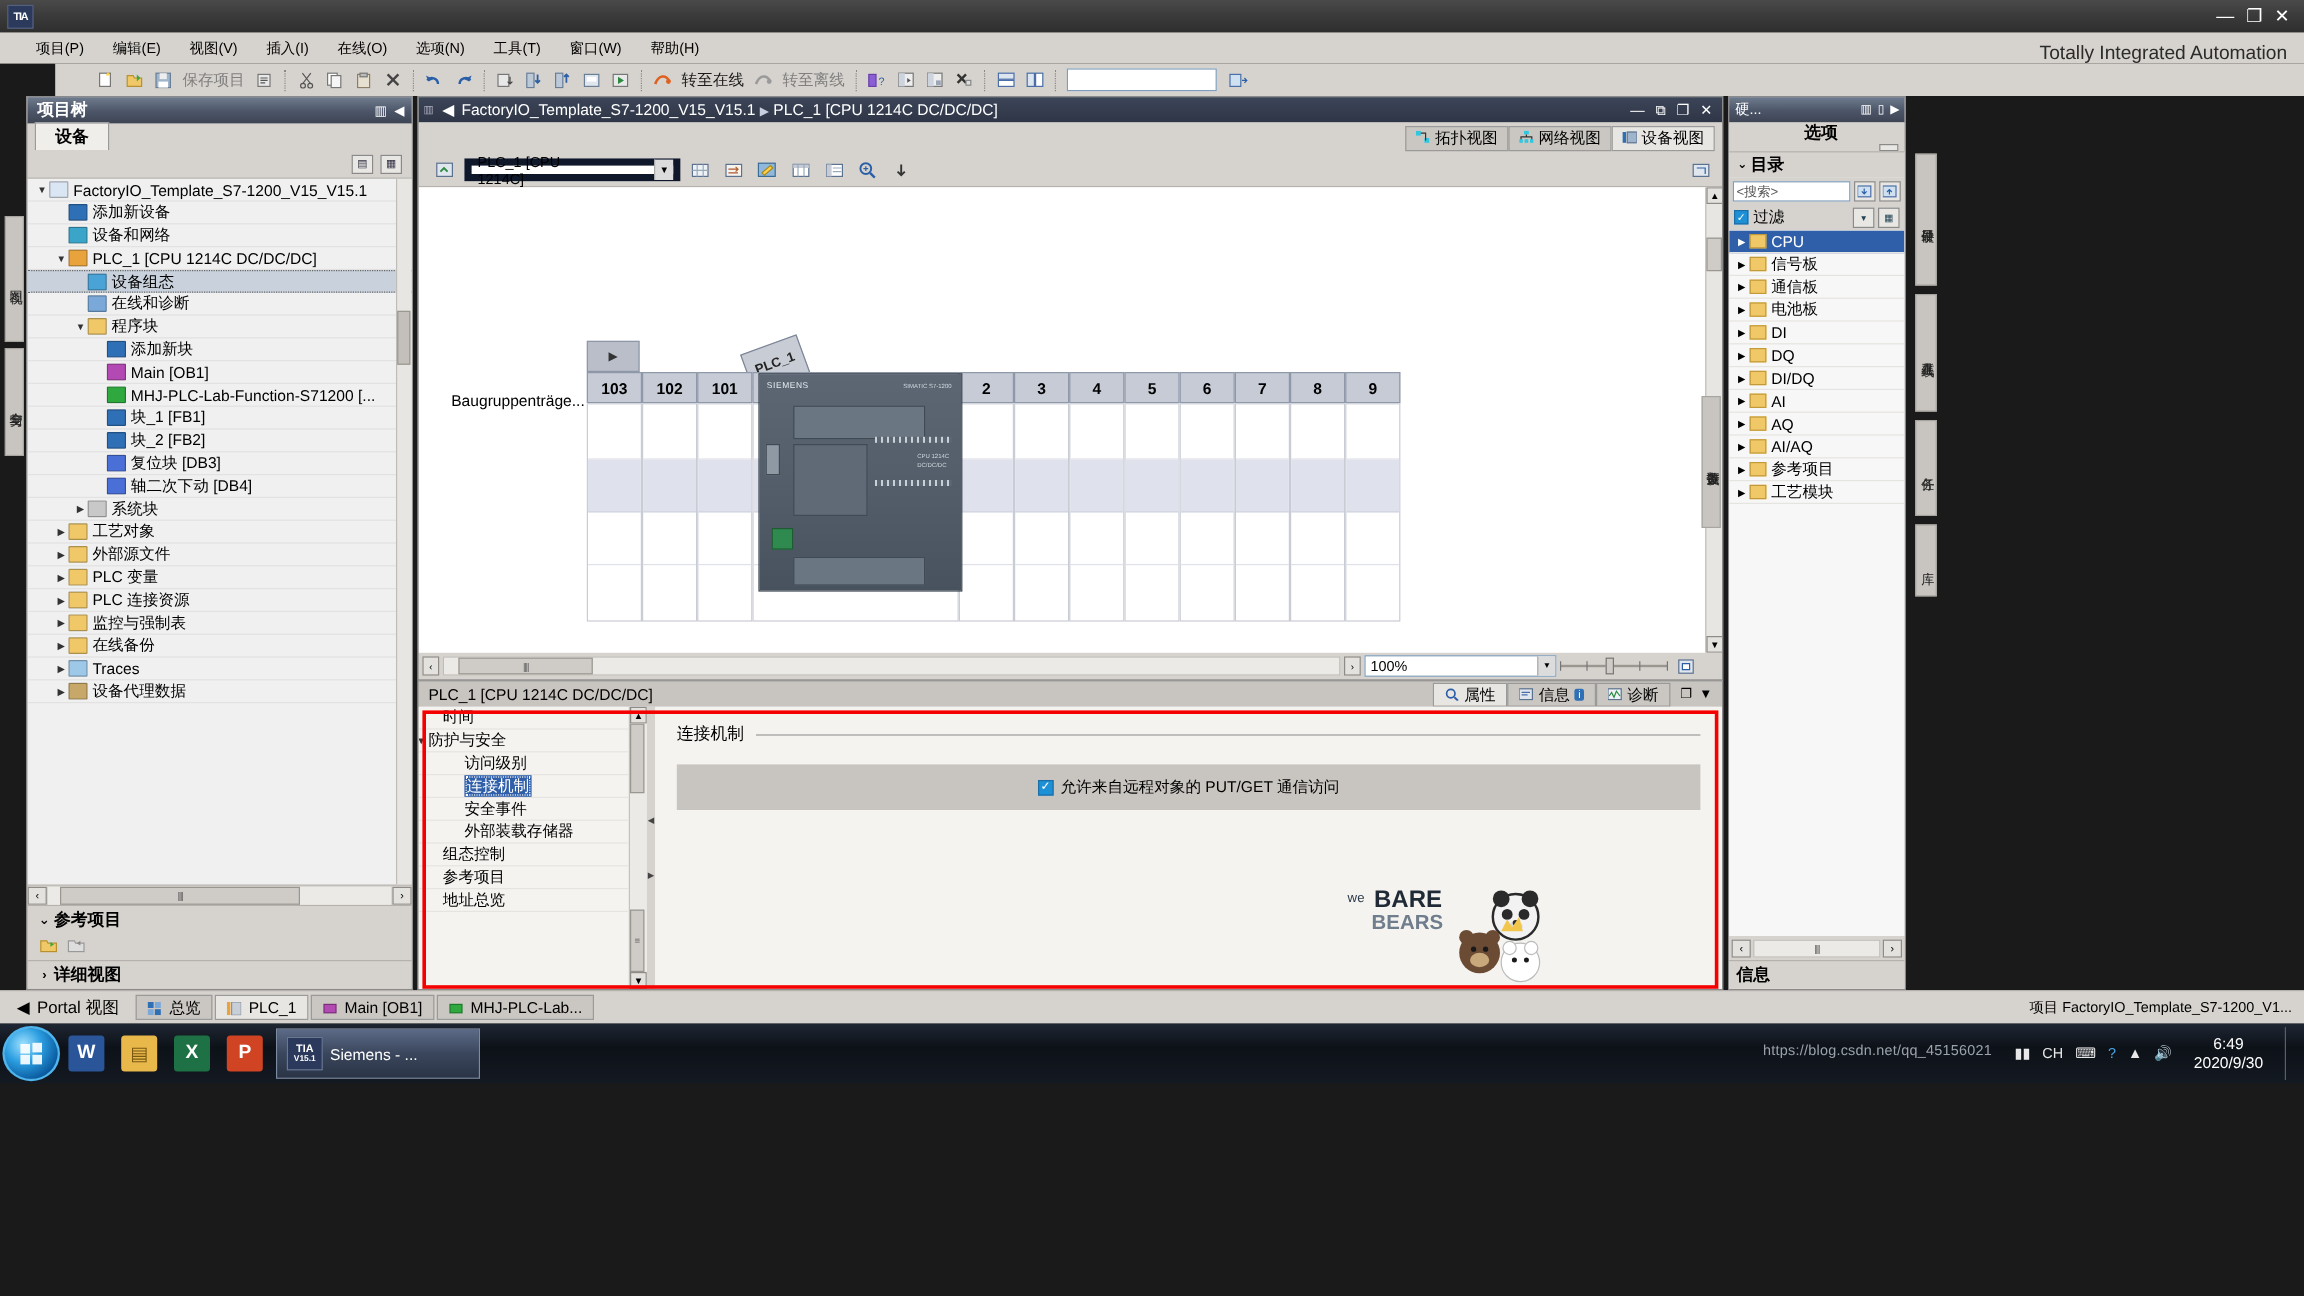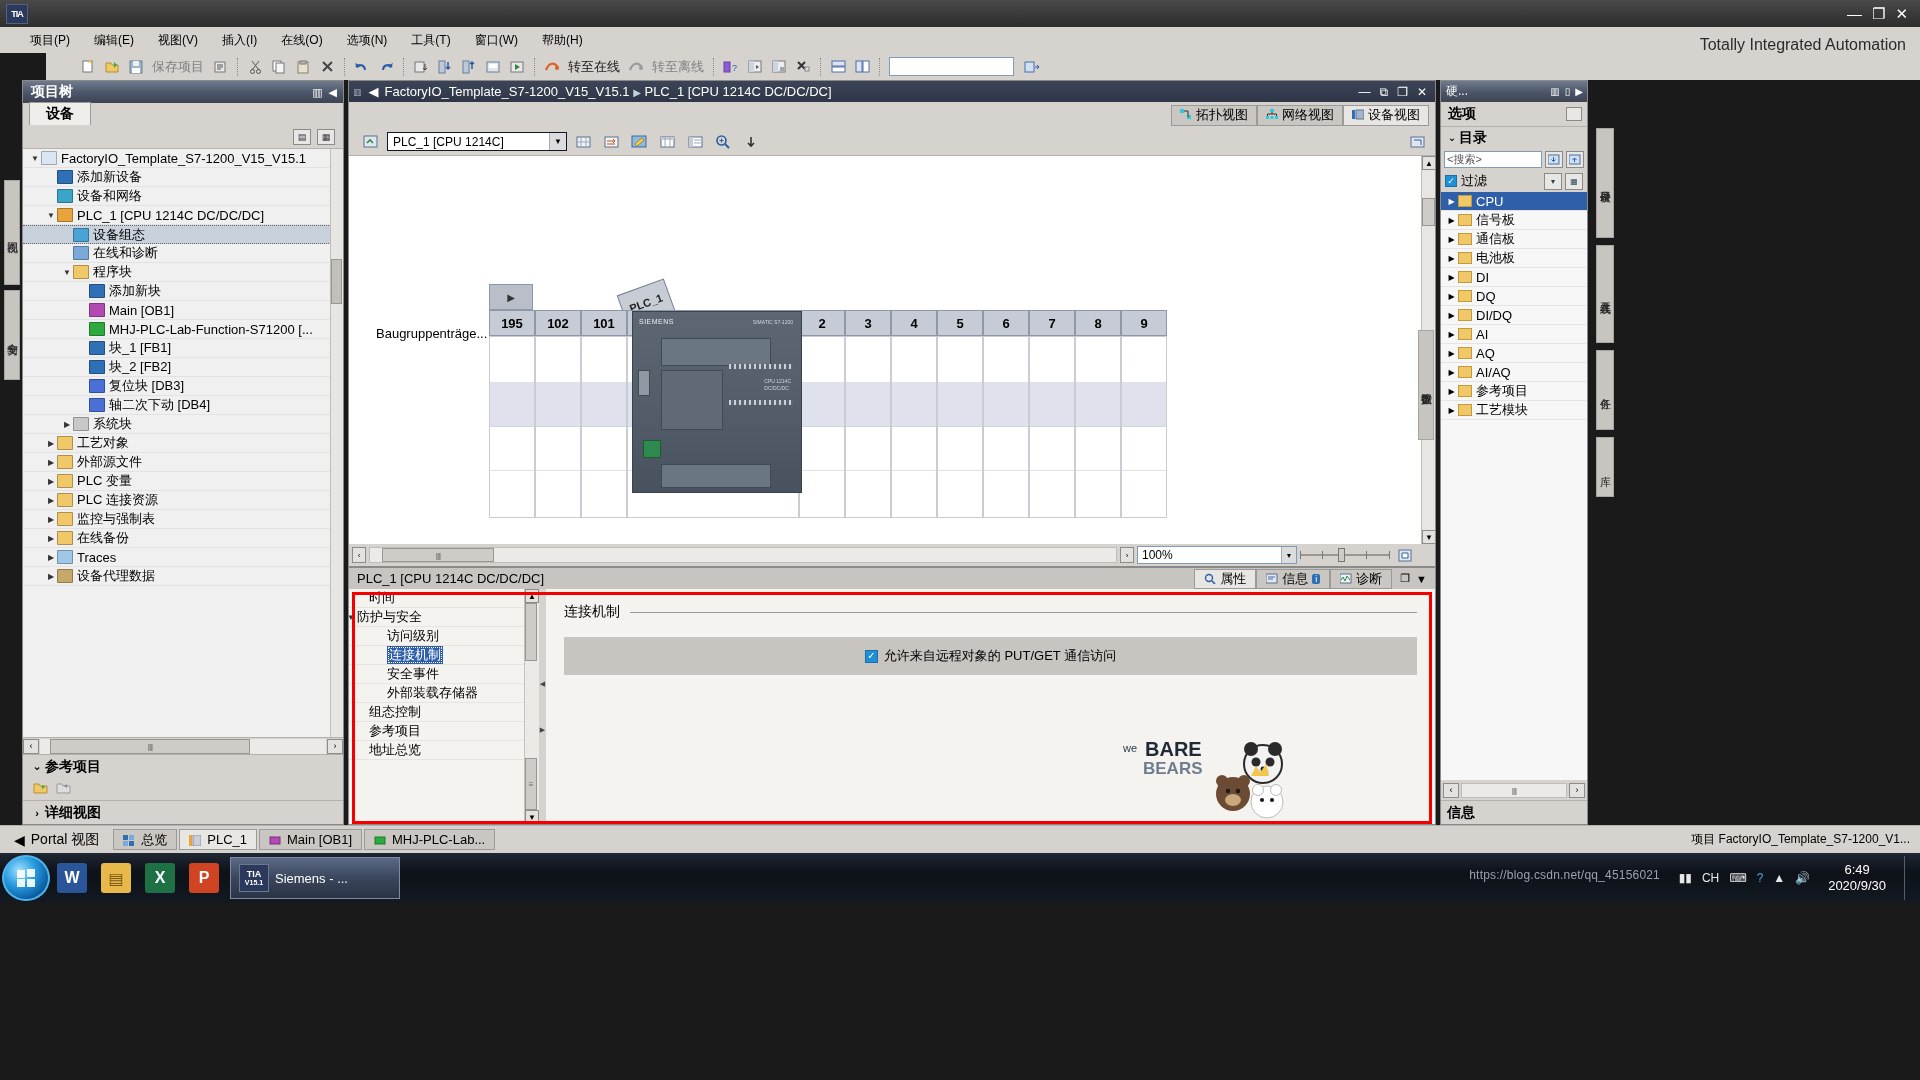--- a/index.html
+++ b/index.html
@@ -87,21 +87,21 @@
   #ed-title .grip{font-size:9px;color:#aab;letter-spacing:1px;}
   #ed-title .bc-sep{color:#c8d0e0;font-size:10px;}
   #ed-win-btns{margin-left:auto;display:flex;gap:9px;padding-right:8px;font-size:12px;}
   #ed-viewtabs{height:26px;background:#d6d3ce;display:flex;align-items:center;
     justify-content:flex-end;padding-right:6px;gap:0px;}
   .vtab{height:21px;border:1px solid #9a9a9a;background:#cac7c2;font-size:13px;
     display:flex;align-items:center;gap:4px;padding:0 8px;color:#000;}
   .vtab.active{background:#e8e6e2;}
   #ed-toolbar2{height:28px;background:#d6d3ce;display:flex;align-items:center;
     gap:4px;padding-left:10px;border-bottom:1px solid #b5b2ad;}
-  #dev-select{height:19px;width:180px;border:1px solid #0f172a;background:#fff;
+  #dev-select{height:19px;width:180px;border:6px solid #0f172a;background:#fff;
     font-size:12px;display:flex;align-items:center;padding-left:5px;gap:44px;}
   #dev-select .dd{margin-left:auto;width:17px;height:17px;background:#dcdcdc;
     border-left:1px solid #aaa;display:flex;align-items:center;justify-content:center;font-size:8px;}
   #canvas{flex:1;background:#fff;position:relative;overflow:hidden;}
   #rack-label{position:absolute;left:27px;top:170px;font-size:13px;color:#000;}
   #plc-tag{position:absolute;left:272px;top:130px;width:50px;height:34px;
     background:#c8ccd4;border:1px solid #7b8496;transform:rotate(-20deg);
     display:flex;align-items:center;justify-content:center;font-size:11px;
     font-weight:bold;color:#222;}
   #rack{position:absolute;left:140px;top:128px;}
@@ -155,21 +155,21 @@
     font-size:10px;line-height:1;margin-right:6px;}
   #red-outline{position:absolute;left:352px;top:592px;width:1080px;height:232px;
     border:3px solid #f50000;pointer-events:none;z-index:40;}
   
   #catalog{position:absolute;left:1440px;top:80px;width:148px;height:745px;
     background:#d6d3ce;border:1px solid #8a8a8a;display:flex;flex-direction:column;}
   #cat-head{height:21px;background:linear-gradient(180deg,#6f7b8e 0%,#4c5568 55%,#3d4453 100%);
     color:#fff;font-size:12px;display:flex;align-items:center;padding-left:5px;}
   #cat-head .hicons{margin-left:auto;display:flex;gap:5px;padding-right:4px;font-size:10px;}
   #cat-opt{height:24px;background:#d6d3ce;font-size:14px;font-weight:bold;
-    display:flex;align-items:center;padding-left:7px;}
+    display:flex;align-items:center;padding-left:7px;flex-direction:column;}
   #cat-opt .boxicon{margin-left:auto;margin-right:5px;width:16px;height:14px;
     border:1px solid #8a8a8a;background:#e9e7e3;}
   #cat-area{flex:1;background:#f0f0f0;display:flex;flex-direction:column;}
   .cat-sec{height:22px;background:#d6d3ce;border-top:1px solid #b5b2ad;
     display:flex;align-items:center;font-size:14px;font-weight:bold;padding-left:4px;}
   .cat-sec .chev{width:14px;text-align:center;font-size:10px;}
   #cat-search{height:22px;display:flex;align-items:center;gap:3px;padding:0 3px;background:#d6d3ce;}
   #cat-search .inp{flex:1;height:17px;border:1px solid #7f9db9;background:#fff;
     font-size:11px;color:#555;padding-left:2px;display:flex;align-items:center;}
   .cat-btn{width:18px;height:17px;border:1px solid #8a8a8a;background:#e9e7e3;
@@ -702,21 +702,21 @@
   </div>
   <div id="canvas">
     <div id="rack-label">Baugruppenträge...</div>
     <div id="plc-tag">PLC_1</div>
     <div id="rack">
 
       <div style="width:44px;height:26px;background:#b9bec9;border:1px solid #8f98a8;
                   display:flex;align-items:center;justify-content:center;color:#333;font-size:10px;">▶</div>
       <div class="rackrow" id="slot-head-row">
           <div class="slot-head" style="width: 46px;">
-            <span>195</span>
+            <span>103</span>
           </div>
           <div class="slot-head" style="width: 46px;">
             <span>102</span>
           </div>
           <div class="slot-head" style="width: 46px;">
             <span>101</span>
           </div>
           <div class="slot-head" style="width: 172px;">
             <span>1</span>
           </div>

